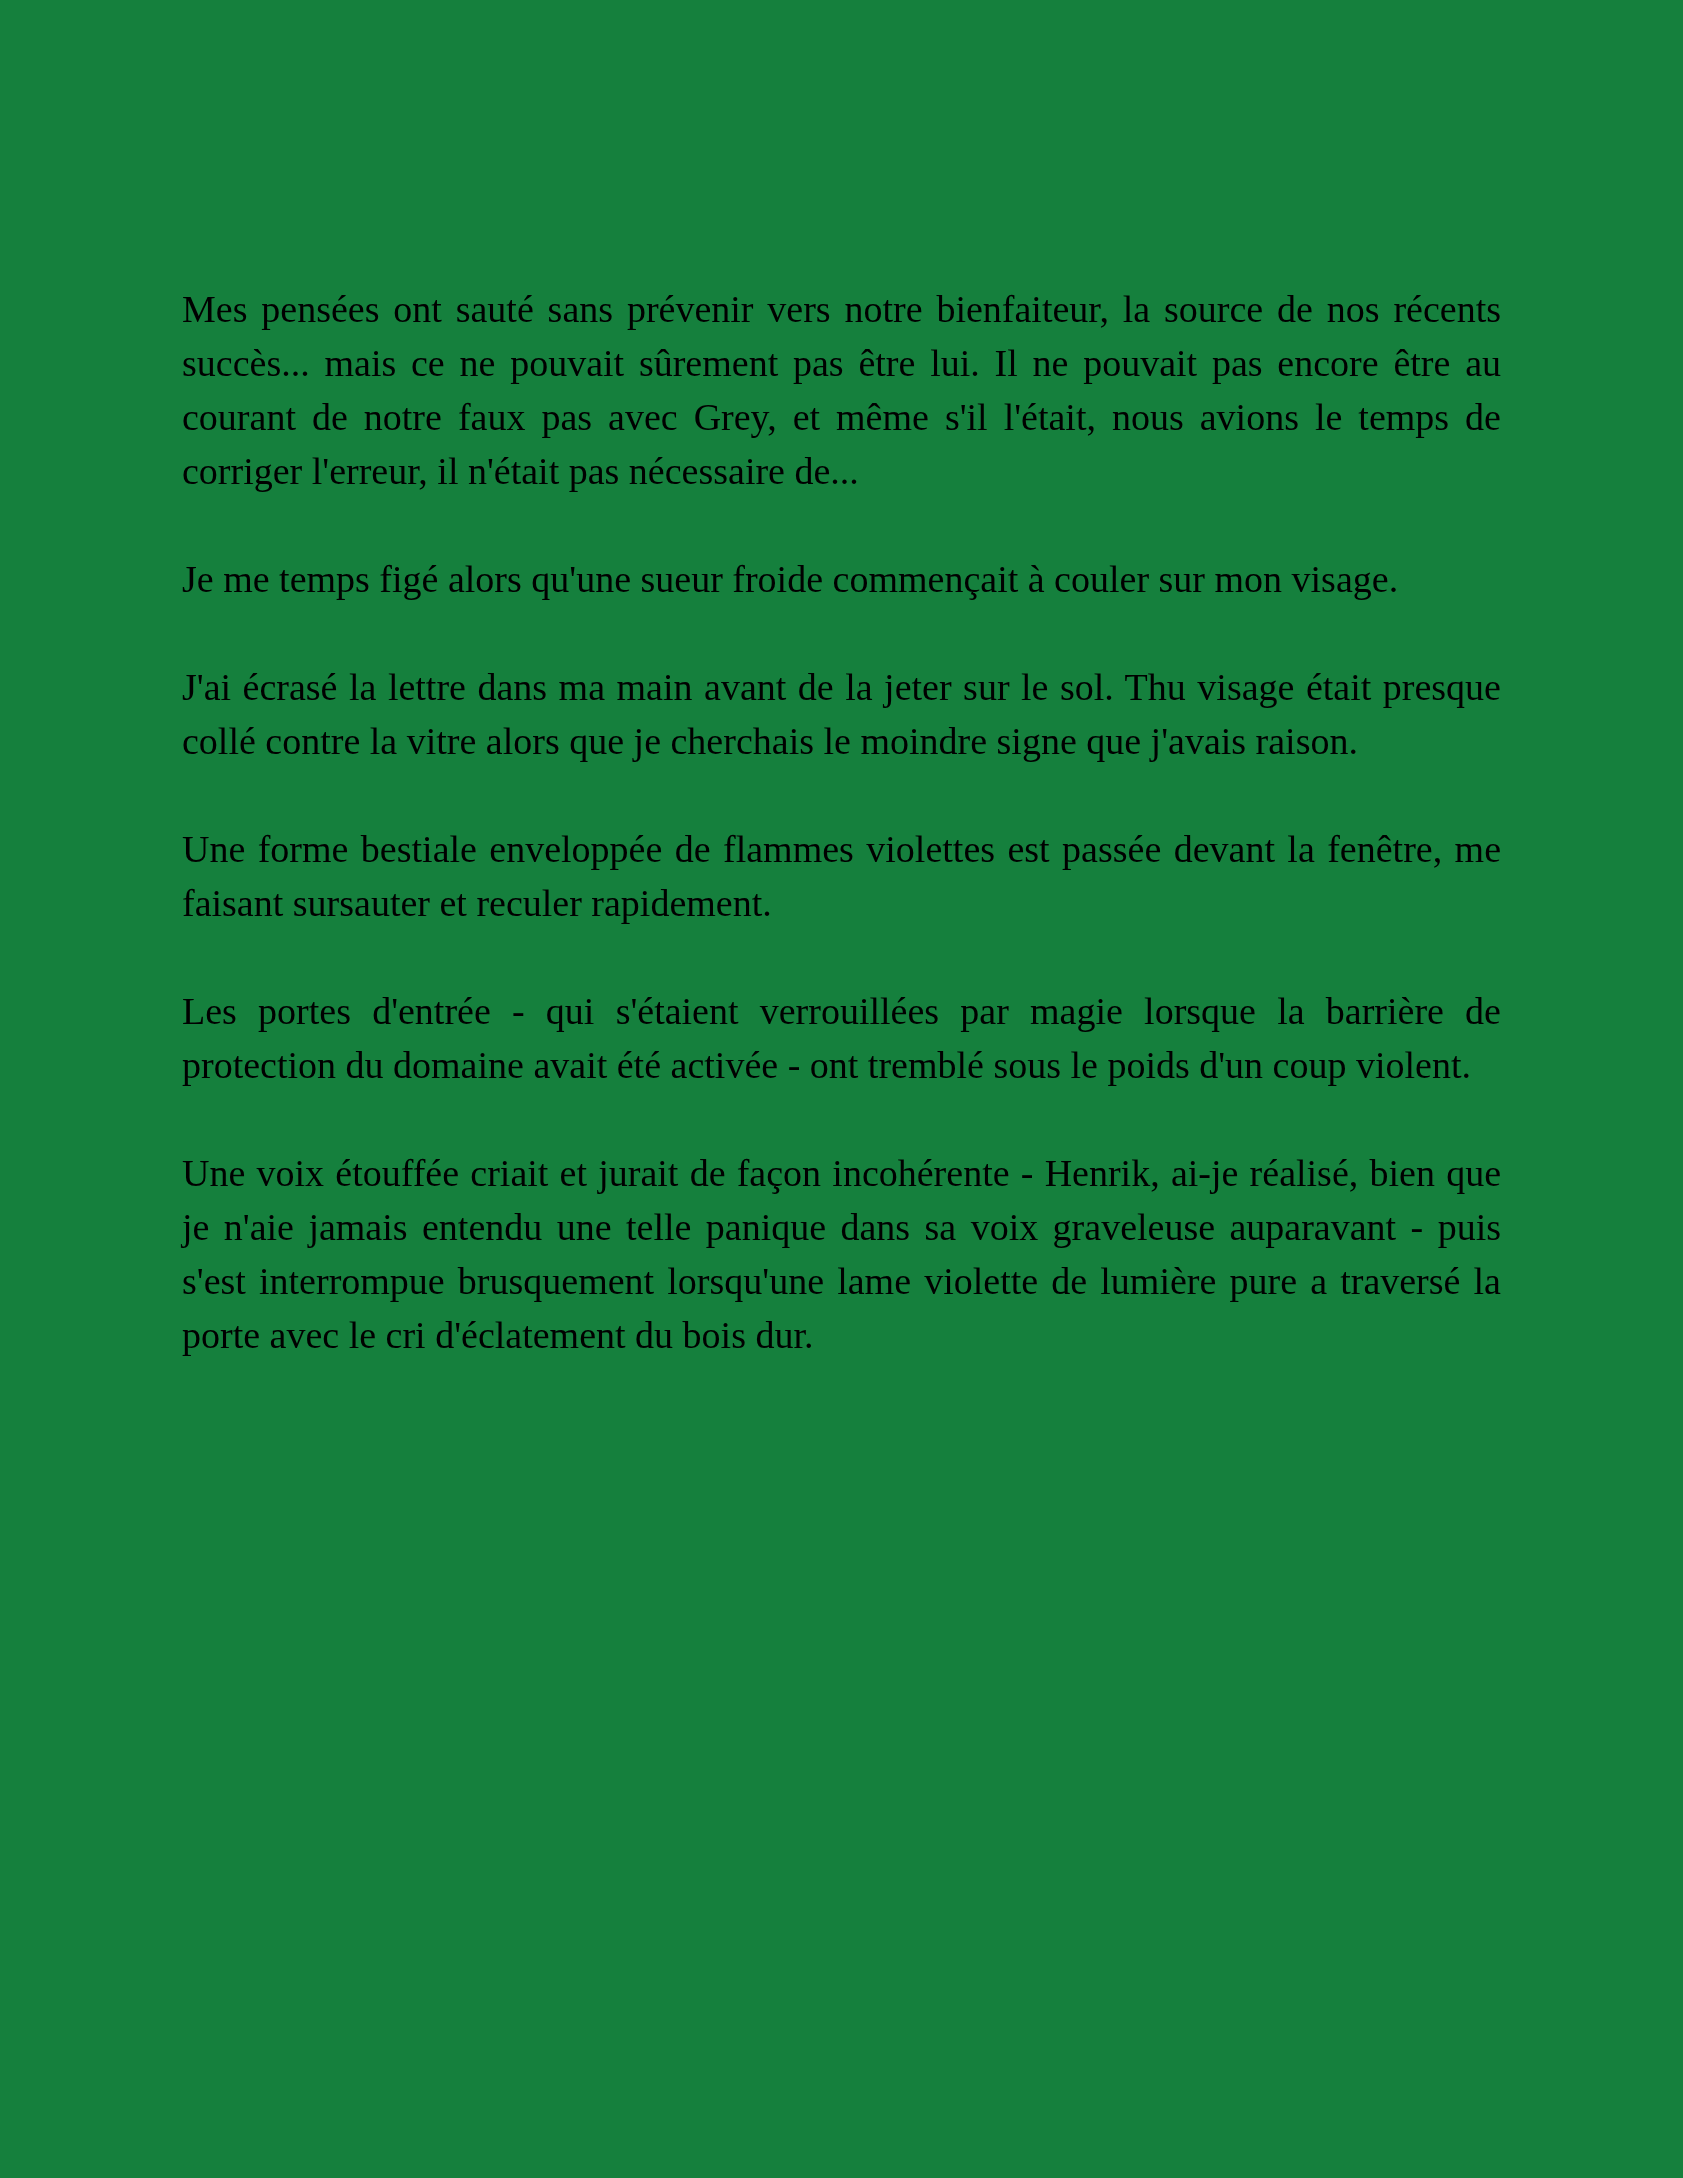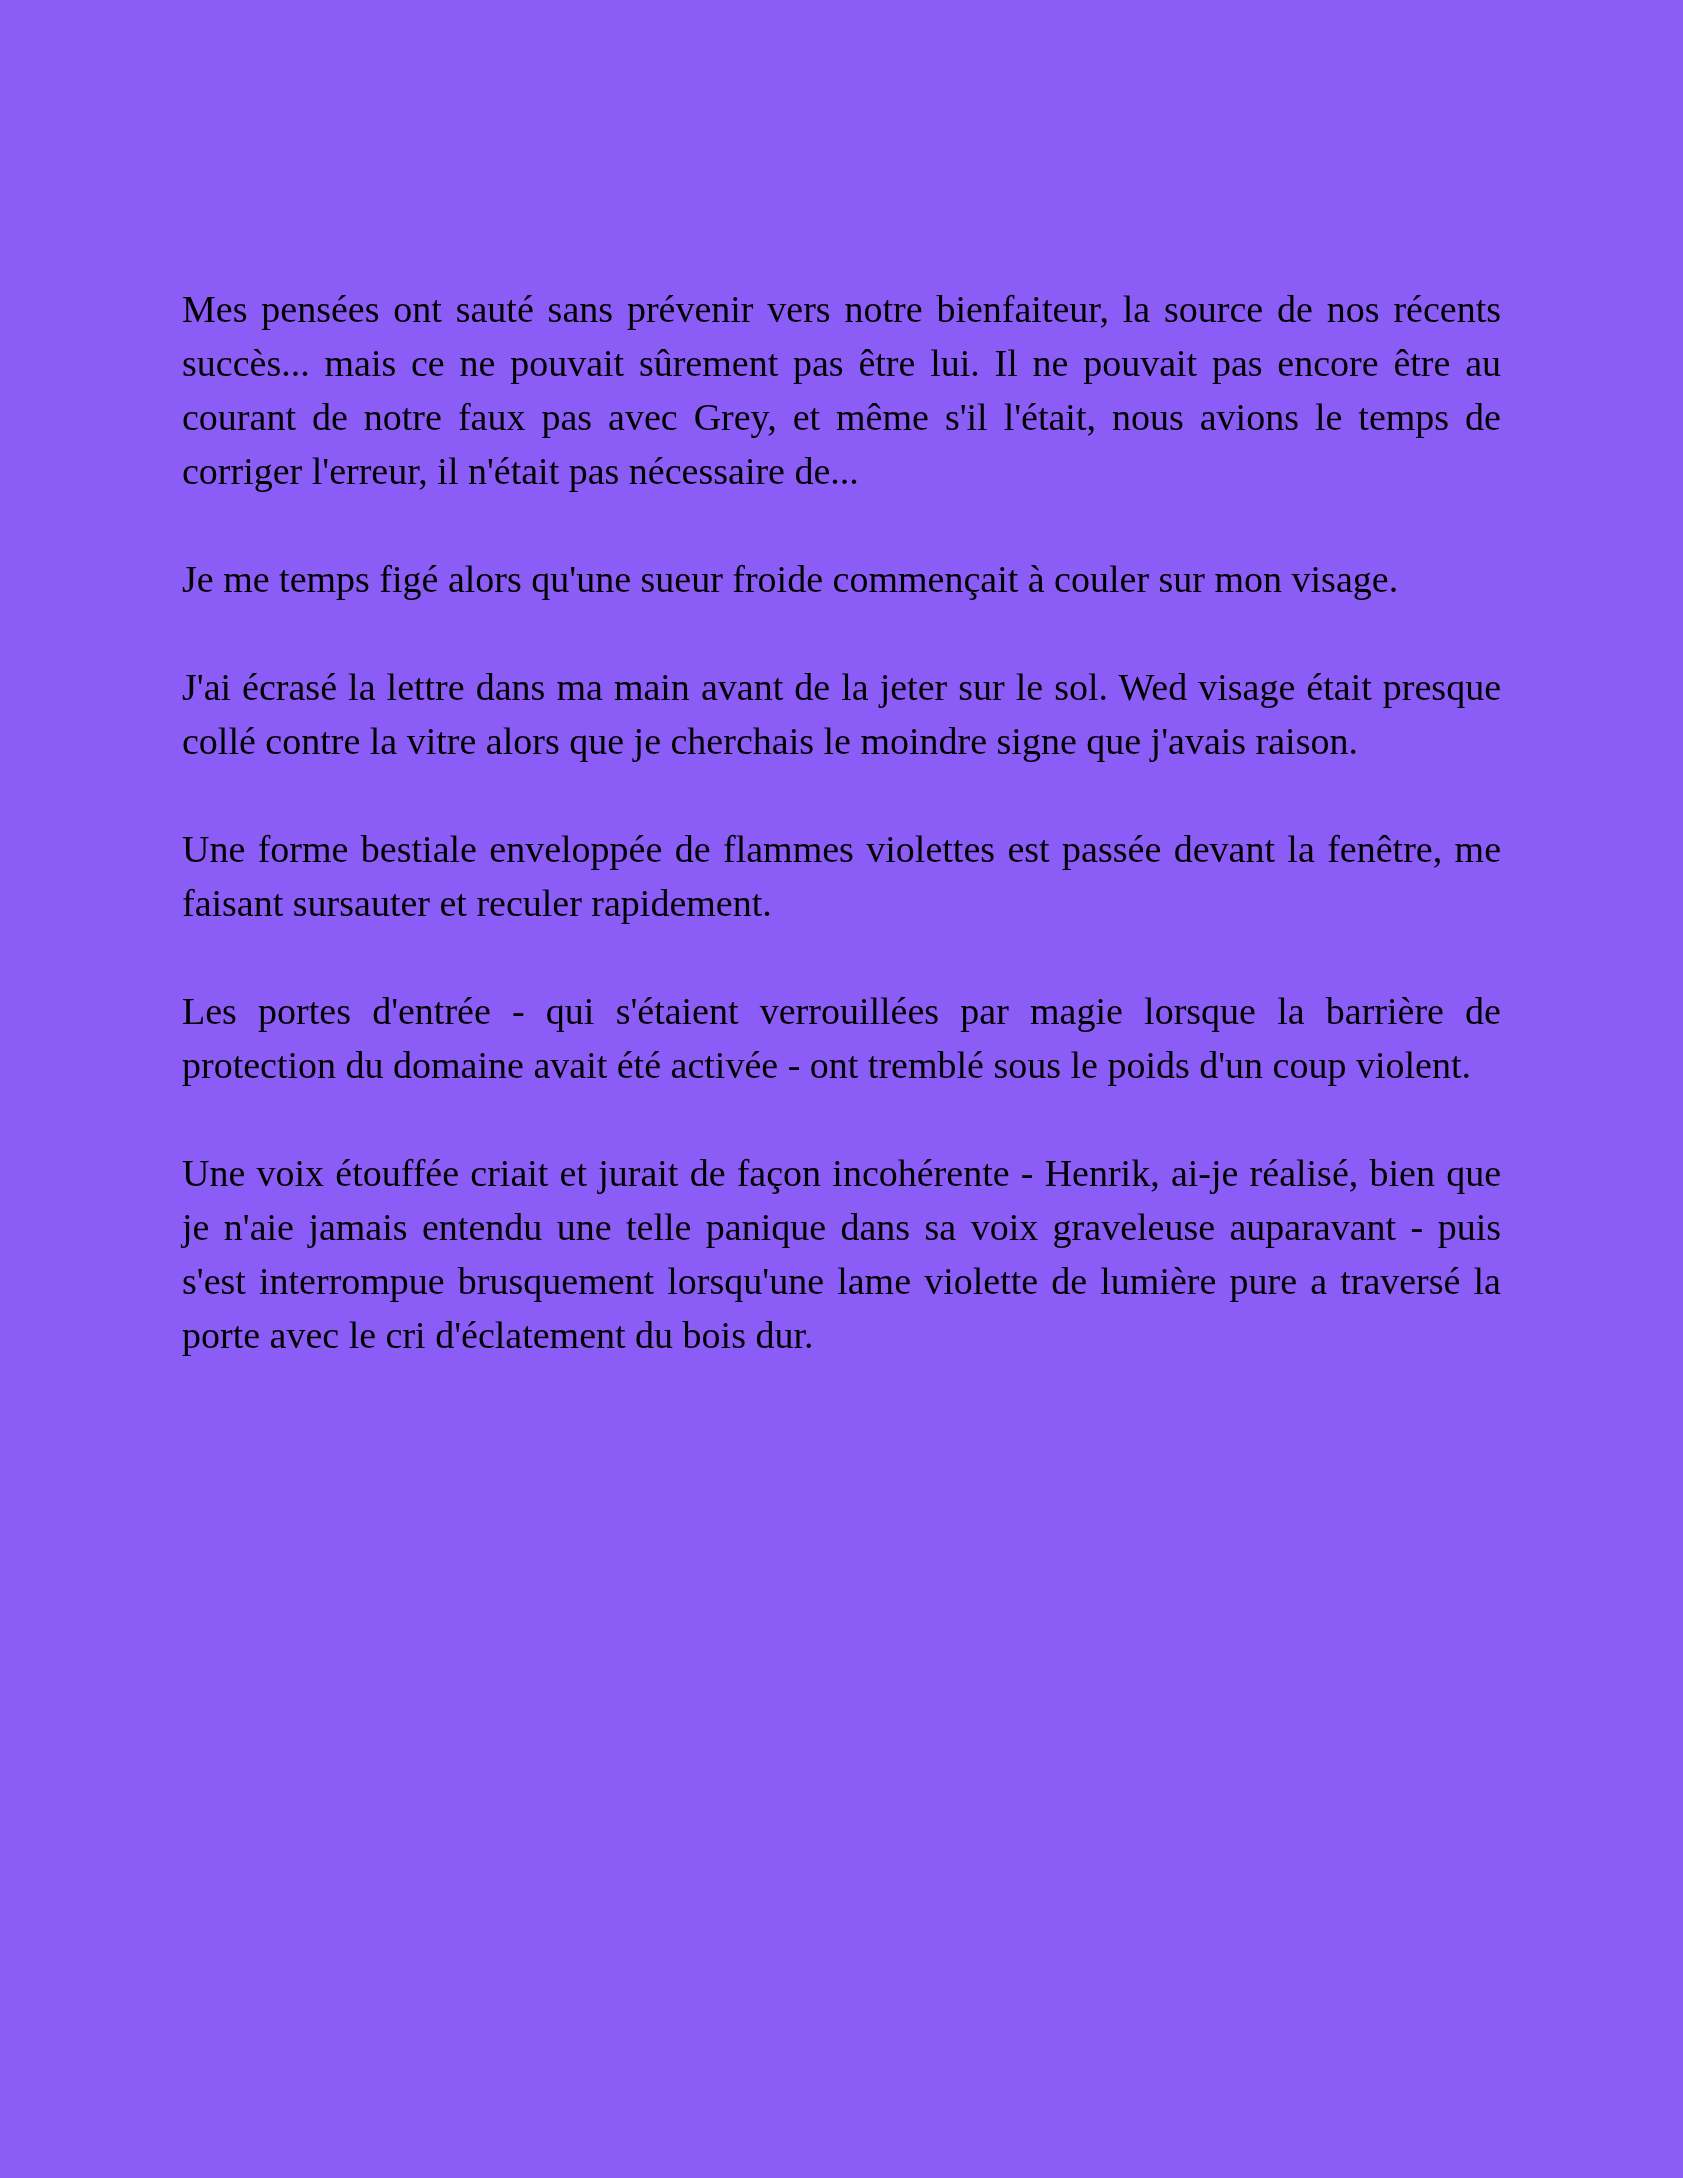--- a/index.html
+++ b/index.html
@@ -12,21 +12,21 @@
     height: 2178px;
     position: relative;
     overflow: hidden;
   }
   .page {
     position: absolute;
     left: 0;
     top: 0;
     width: 1683px;
     height: 2178px;
-    background: #8b5cf6;
+    background: #15803d;
   }
   .text-body {
     position: absolute;
     left: 182px;
     top: 282px;
     width: 1319px;
     font-family: "Liberation Serif", "DejaVu Serif", serif;
     font-size: 38px;
     line-height: 54px;
     color: #000000;
@@ -42,19 +42,19 @@
     margin-top: 9px;
   }
 </style>
 </head>
 <body>
 
 <div class="page">
   <div class="text-body">
     <p>Mes pensées ont sauté sans prévenir vers notre bienfaiteur, la source de nos récents succès... mais ce ne pouvait sûrement pas être lui. Il ne pouvait pas encore être au courant de notre faux pas avec Grey, et même s'il l'était, nous avions le temps de corriger l'erreur, il n'était pas nécessaire de...</p>
     <p>Je me temps figé alors qu'une sueur froide commençait à couler sur mon visage.</p>
-    <p>J'ai écrasé la lettre dans ma main avant de la jeter sur le sol. Wed visage était presque collé contre la vitre alors que je cherchais le moindre signe que j'avais raison.</p>
+    <p>J'ai écrasé la lettre dans ma main avant de la jeter sur le sol. Thu visage était presque collé contre la vitre alors que je cherchais le moindre signe que j'avais raison.</p>
     <p>Une forme bestiale enveloppée de flammes violettes est passée devant la fenêtre, me faisant sursauter et reculer rapidement.</p>
     <p>Les portes d'entrée - qui s'étaient verrouillées par magie lorsque la barrière de protection du domaine avait été activée - ont tremblé sous le poids d'un coup violent.</p>
     <p>Une voix étouffée criait et jurait de façon incohérente - Henrik, ai-je réalisé, bien que je n'aie jamais entendu une telle panique dans sa voix graveleuse auparavant - puis s'est interrompue brusquement lorsqu'une lame violette de lumière pure a traversé la porte avec le cri d'éclatement du bois dur.</p>
   </div>
 </div>
 
 
 </body></html>

